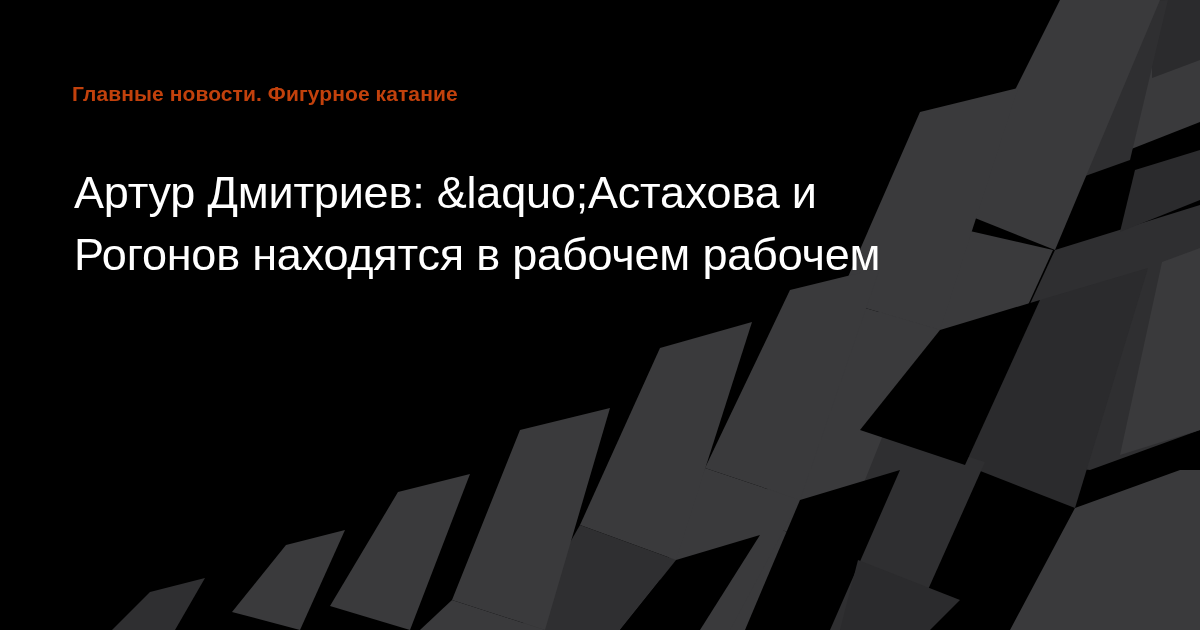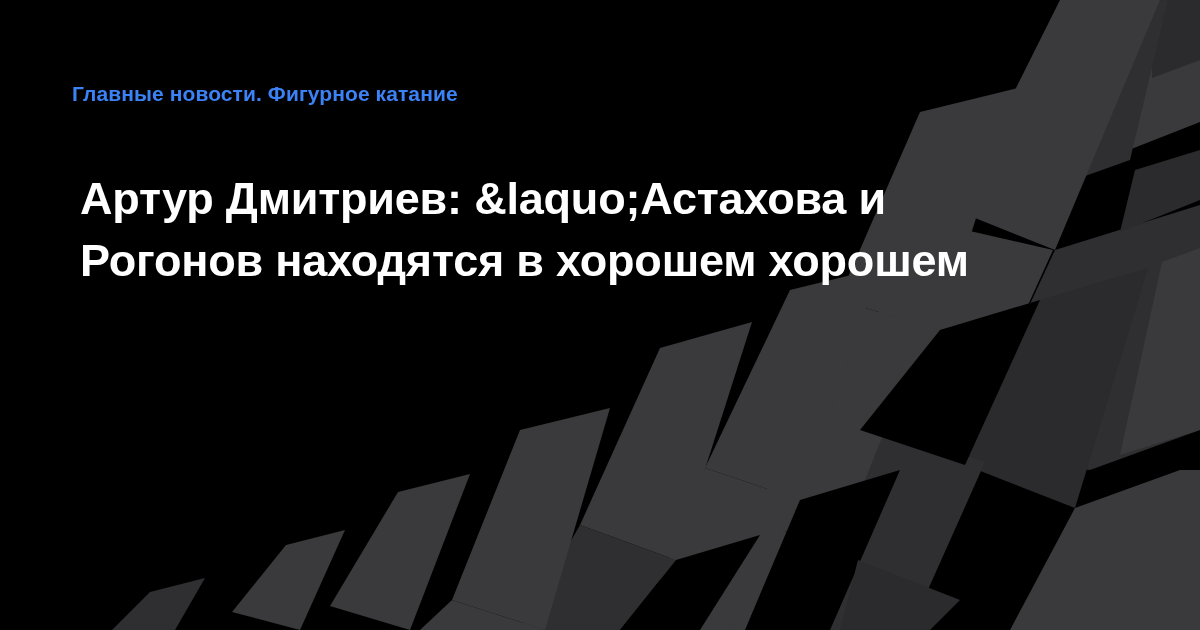--- a/index.html
+++ b/index.html
@@ -45,32 +45,32 @@
   }
 
   .kicker {
     position: absolute;
     left: 72px;
     top: 80px;
     font-size: 21px;
     font-weight: 700;
     letter-spacing: 0.1px;
     line-height: 28px;
-    color: #3b82f6;
+    color: #c2410c;
     white-space: nowrap;
   }
 
   .headline {
     position: absolute;
     left: 72px;
     top: 160px;
     width: 1010px;
-    margin: 8px;
+    margin: 2px;
     font-size: 45px;
-    font-weight: 700;
+    font-weight: 400;
     line-height: 62px;
     letter-spacing: -0.2px;
     color: #ffffff;
   }
   .headline .hl-line {
     display: block;
     white-space: nowrap;
   }
 </style>
 </head>
@@ -134,17 +134,17 @@
       </g>
     </svg>
   </div>
 
   <div class="content">
 
     <div class="kicker">Главные новости. Фигурное катание</div>
 
     <h1 class="headline">
       <span class="hl-line">Артур Дмитриев: &amp;laquo;Астахова и</span>
-      <span class="hl-line">Рогонов находятся в хорошем хорошем</span>
+      <span class="hl-line">Рогонов находятся в рабочем рабочем</span>
     </h1>
 
   </div>
 </div>
 
 </body></html>

